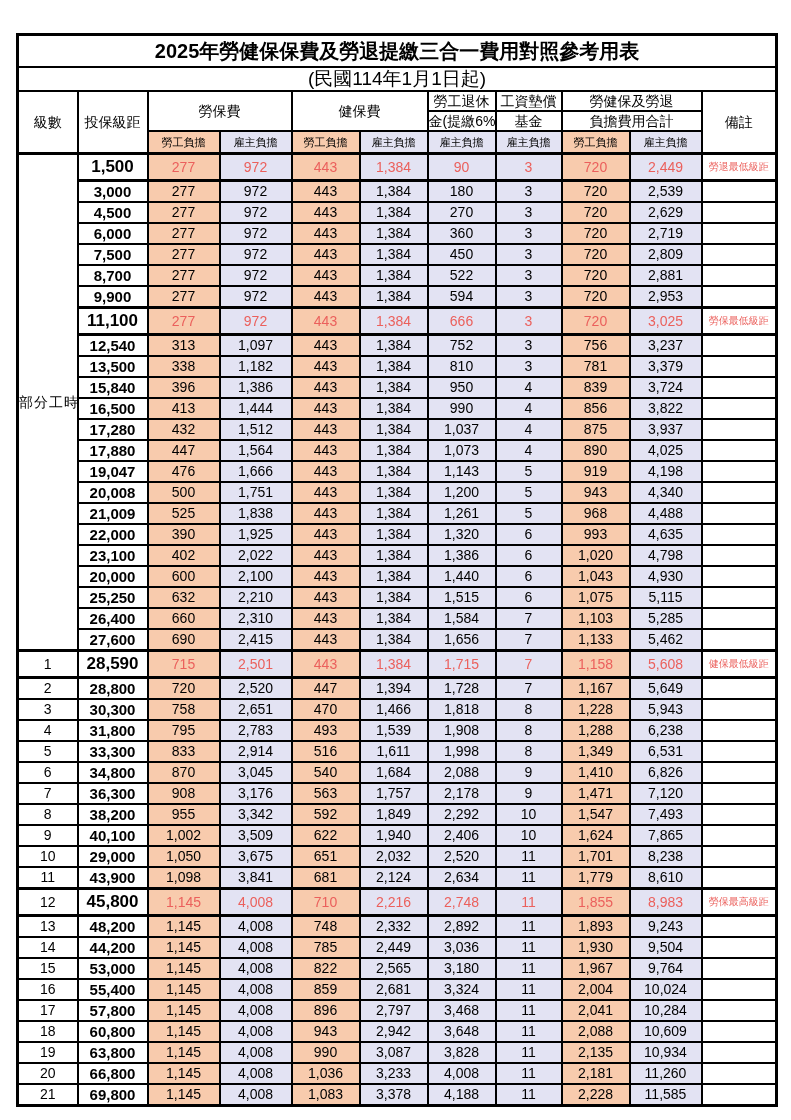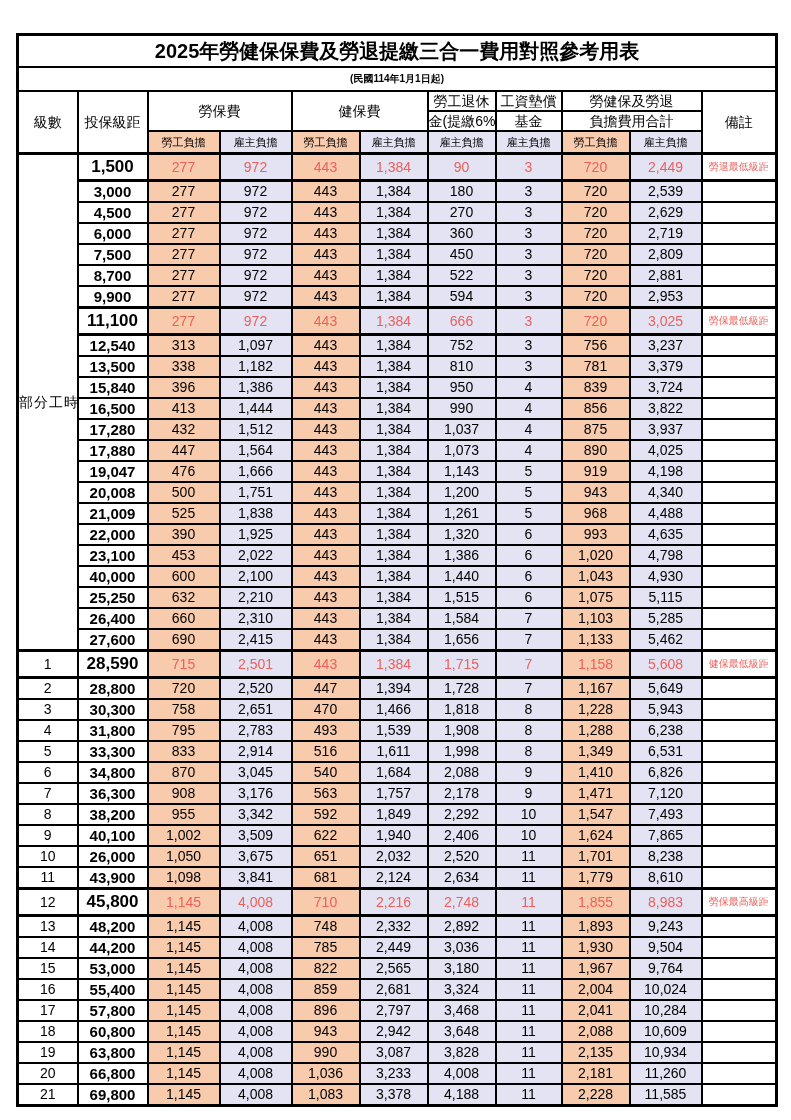--- a/index.html
+++ b/index.html
@@ -13,21 +13,21 @@
     margin:33px 0 0 16px;width:759px;
     border:3px solid #000;
   }
   td{
     border:2px solid #000;
     text-align:center;vertical-align:middle;
     padding:0;overflow:hidden;white-space:nowrap;
     font-size:14px;line-height:1.15;
   }
   .title-cell{font-size:20px;font-weight:bold;height:30px;}
-  .subtitle-cell{font-size:10px;font-weight:bold;height:22px;}
+  .subtitle-cell{font-size:19px;font-weight:normal;height:22px;}
   .hdr{font-size:14px;height:18px;}
   .subhdr{font-size:11px;height:20px;}
   .bg-emp{background:#F8CBAD;}
   .bg-er{background:#E3E3F3;}
   .level-cell{font-size:14px;background:#fff;text-align:center;}
   .part-time{font-size:14px;letter-spacing:1px;}
   .bracket-cell{font-size:15px;font-weight:bold;background:#fff;}
   .value-cell{font-size:14px;}
   .remark-cell{font-size:10px;background:#fff;color:#EB605C;letter-spacing:0px;}
   tbody td{height:19px;}
@@ -298,32 +298,32 @@
         <td class="value-cell bg-emp">443</td>
         <td class="value-cell bg-er">1,384</td>
         <td class="value-cell bg-er">1,320</td>
         <td class="value-cell bg-er">6</td>
         <td class="value-cell bg-emp">993</td>
         <td class="value-cell bg-er">4,635</td>
         <td class="remark-cell"></td>
       </tr>
       <tr>
         <td class="bracket-cell">23,100</td>
-        <td class="value-cell bg-emp">453</td>
+        <td class="value-cell bg-emp">402</td>
         <td class="value-cell bg-er">2,022</td>
         <td class="value-cell bg-emp">443</td>
         <td class="value-cell bg-er">1,384</td>
         <td class="value-cell bg-er">1,386</td>
         <td class="value-cell bg-er">6</td>
         <td class="value-cell bg-emp">1,020</td>
         <td class="value-cell bg-er">4,798</td>
         <td class="remark-cell"></td>
       </tr>
       <tr>
-        <td class="bracket-cell">40,000</td>
+        <td class="bracket-cell">20,000</td>
         <td class="value-cell bg-emp">600</td>
         <td class="value-cell bg-er">2,100</td>
         <td class="value-cell bg-emp">443</td>
         <td class="value-cell bg-er">1,384</td>
         <td class="value-cell bg-er">1,440</td>
         <td class="value-cell bg-er">6</td>
         <td class="value-cell bg-emp">1,043</td>
         <td class="value-cell bg-er">4,930</td>
         <td class="remark-cell"></td>
       </tr>
@@ -475,21 +475,21 @@
         <td class="value-cell bg-emp">622</td>
         <td class="value-cell bg-er">1,940</td>
         <td class="value-cell bg-er">2,406</td>
         <td class="value-cell bg-er">10</td>
         <td class="value-cell bg-emp">1,624</td>
         <td class="value-cell bg-er">7,865</td>
         <td class="remark-cell"></td>
       </tr>
       <tr>
         <td class="level-cell">10</td>
-        <td class="bracket-cell">26,000</td>
+        <td class="bracket-cell">29,000</td>
         <td class="value-cell bg-emp">1,050</td>
         <td class="value-cell bg-er">3,675</td>
         <td class="value-cell bg-emp">651</td>
         <td class="value-cell bg-er">2,032</td>
         <td class="value-cell bg-er">2,520</td>
         <td class="value-cell bg-er">11</td>
         <td class="value-cell bg-emp">1,701</td>
         <td class="value-cell bg-er">8,238</td>
         <td class="remark-cell"></td>
       </tr>

